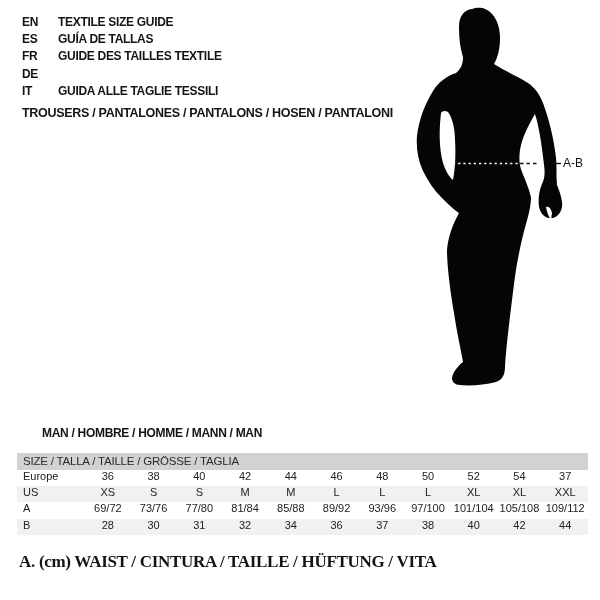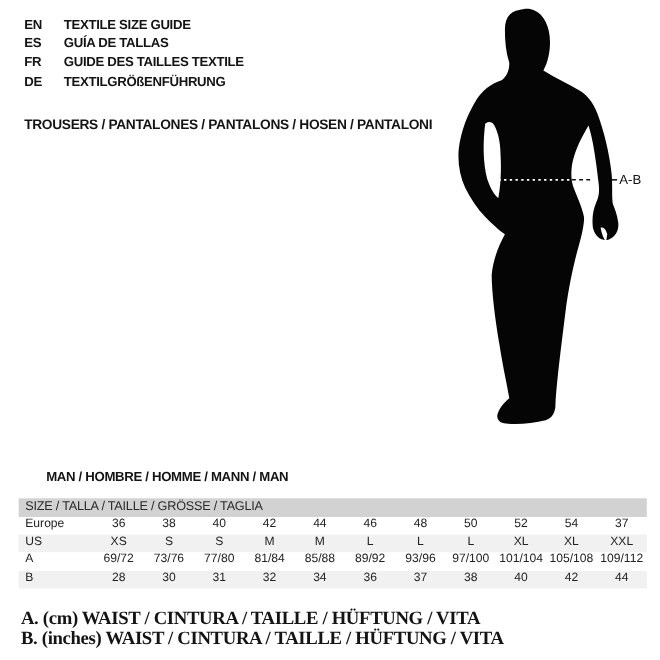--- a/index.html
+++ b/index.html
@@ -74,21 +74,24 @@
     <div class="lang-row">
       <span class="lang-code">ES</span>
       <span class="lang-label">GUÍA DE TALLAS</span>
     </div>
     <div class="lang-row">
       <span class="lang-code">FR</span>
       <span class="lang-label">GUIDE DES TAILLES TEXTILE</span>
     </div>
     <div class="lang-row">
       <span class="lang-code">DE</span>
-      <span class="lang-label">TEXTILGRÖßENFÜHRUNG</span>
+    </div>
+    <div class="lang-row">
+      <span class="lang-code">IT</span>
+      <span class="lang-label">GUIDA ALLE TAGLIE TESSILI</span>
     </div>
   </div>
 
   <div class="product-heading">TROUSERS / PANTALONES / PANTALONS / HOSEN / PANTALONI</div>
 
   <svg class="fig" viewBox="0 0 600 600" aria-hidden="true">
 
     <path fill="#050505" d="
       M 472 9
       C 464 10, 459 16, 459 27
@@ -210,16 +213,15 @@
           <div class="cell">38</div>
           <div class="cell">40</div>
           <div class="cell">42</div>
           <div class="cell">44</div>
         </div>
       </div>
   </div>
 
   <div class="footnotes">
     <div class="footnote">A. (cm) WAIST / CINTURA / TAILLE / HÜFTUNG / VITA</div>
-    <div class="footnote">B. (inches) WAIST / CINTURA / TAILLE / HÜFTUNG / VITA</div>
   </div>
 
 </div>
 
 </body></html>

